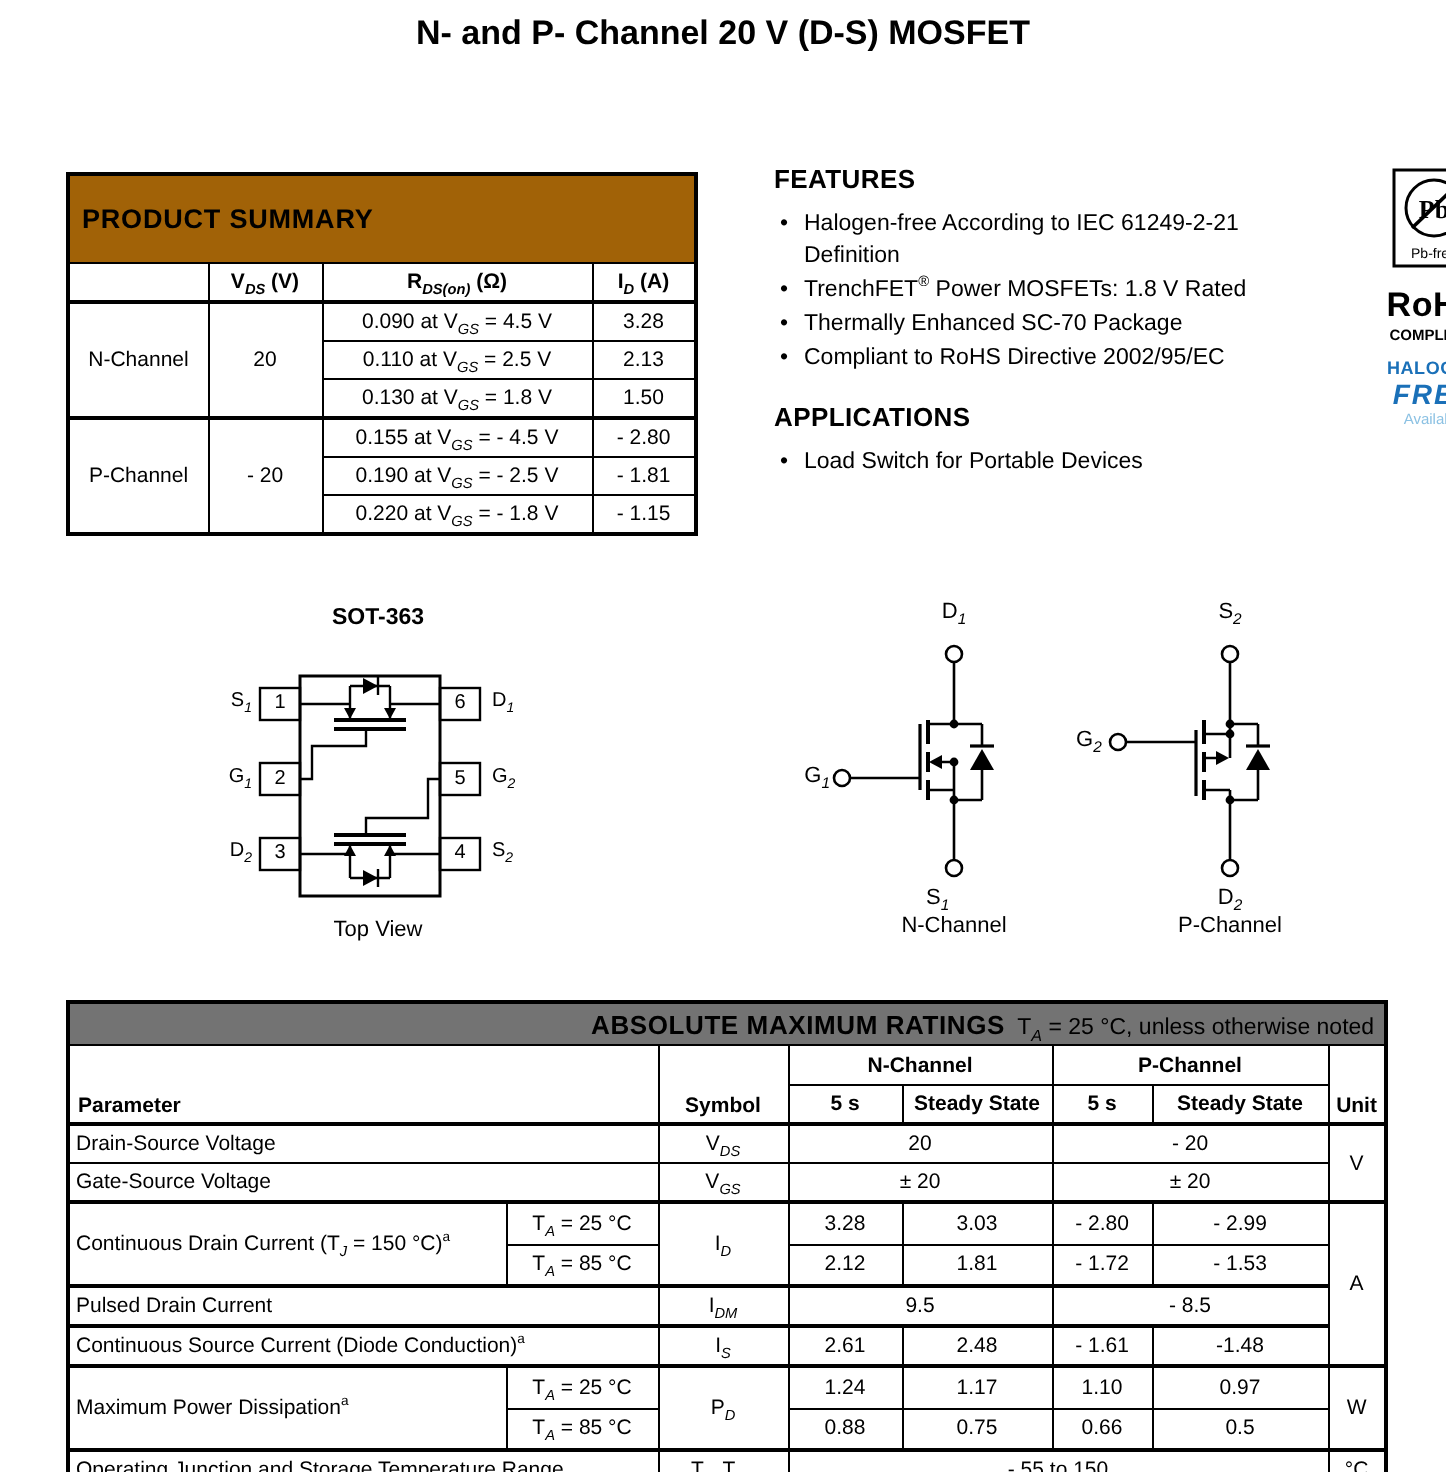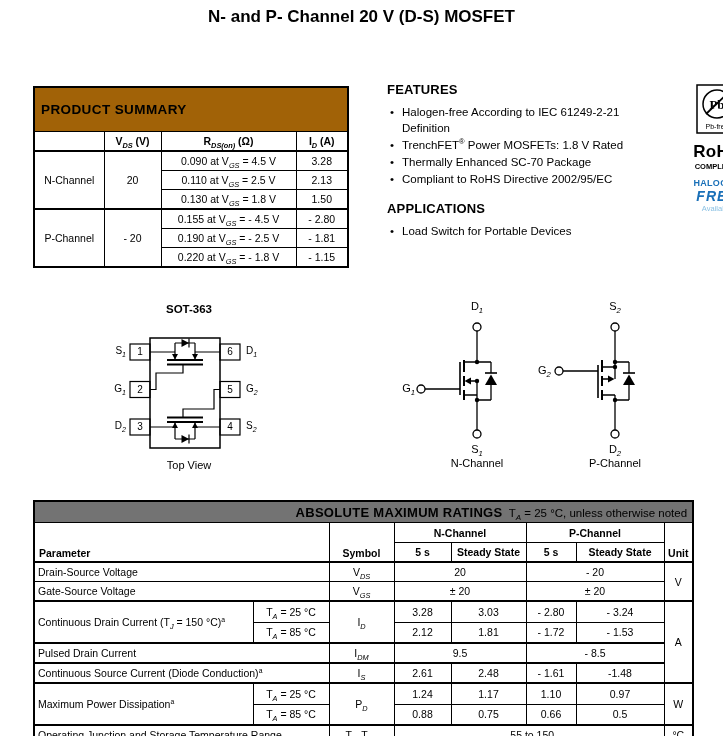--- a/index.html
+++ b/index.html
@@ -226,21 +226,21 @@
     <g fill="#000" stroke="none">
       <polygon points="73,79.5 73,86.5 66.5,83"></polygon>
       <polygon points="87,87 99,87 93,76.5"></polygon>
       <circle cx="79" cy="64" r="2.2"></circle>
       <circle cx="79" cy="83" r="2.2"></circle>
       <circle cx="79" cy="102" r="2.2"></circle>
     </g>
   </svg>
   <span class="lbl" style="left:65px; top:2px; width:28px; text-align:center;">D<sub>1</sub></span>
   <span class="lbl" style="left:0px; top:84px; width:17px; text-align:right;">G<sub>1</sub></span>
-  <span class="lbl" style="left:65px; top:145px; width:28px; text-align:center;">S<sub>1</sub></span>
+  <span class="lbl" style="left:65px; top:145px; width:28px; text-align:left;">S<sub>1</sub></span>
   <span class="cap" style="left:24px;">N-Channel</span>
 </div>
 
 <div class="schem schem-p">
   <svg width="150" height="172" viewBox="0 0 150 172">
     <g fill="none" stroke="#000" stroke-width="1.3">
       <circle cx="77" cy="29" r="4"></circle>
       <path d="M77,33 V81 M64,69 H77 M64,81 H71 M64,97 H77 M77,97 V132 M25,73 H60"></path>
       <path d="M77,64 H91 M91,64 V75 M91,87 V102 M91,102 H77"></path>
       <circle cx="21" cy="73" r="4"></circle>
@@ -311,21 +311,21 @@
     <td colspan="2">± 20</td>
     <td colspan="2">± 20</td>
   </tr>
   <tr class="gsep tall">
     <td rowspan="2" class="param">Continuous Drain Current (T<sub>J</sub> = 150 °C)<sup>a</sup></td>
     <td>T<sub>A</sub> = 25 °C</td>
     <td rowspan="2">I<sub>D</sub></td>
     <td>3.28</td>
     <td>3.03</td>
     <td>- 2.80</td>
-    <td>- 3.24</td>
+    <td>- 2.99</td>
     <td rowspan="4">A</td>
   </tr>
   <tr class="tall">
     <td>T<sub>A</sub> = 85 °C</td>
     <td>2.12</td>
     <td>1.81</td>
     <td>- 1.72</td>
     <td>- 1.53</td>
   </tr>
   <tr class="gsep">

